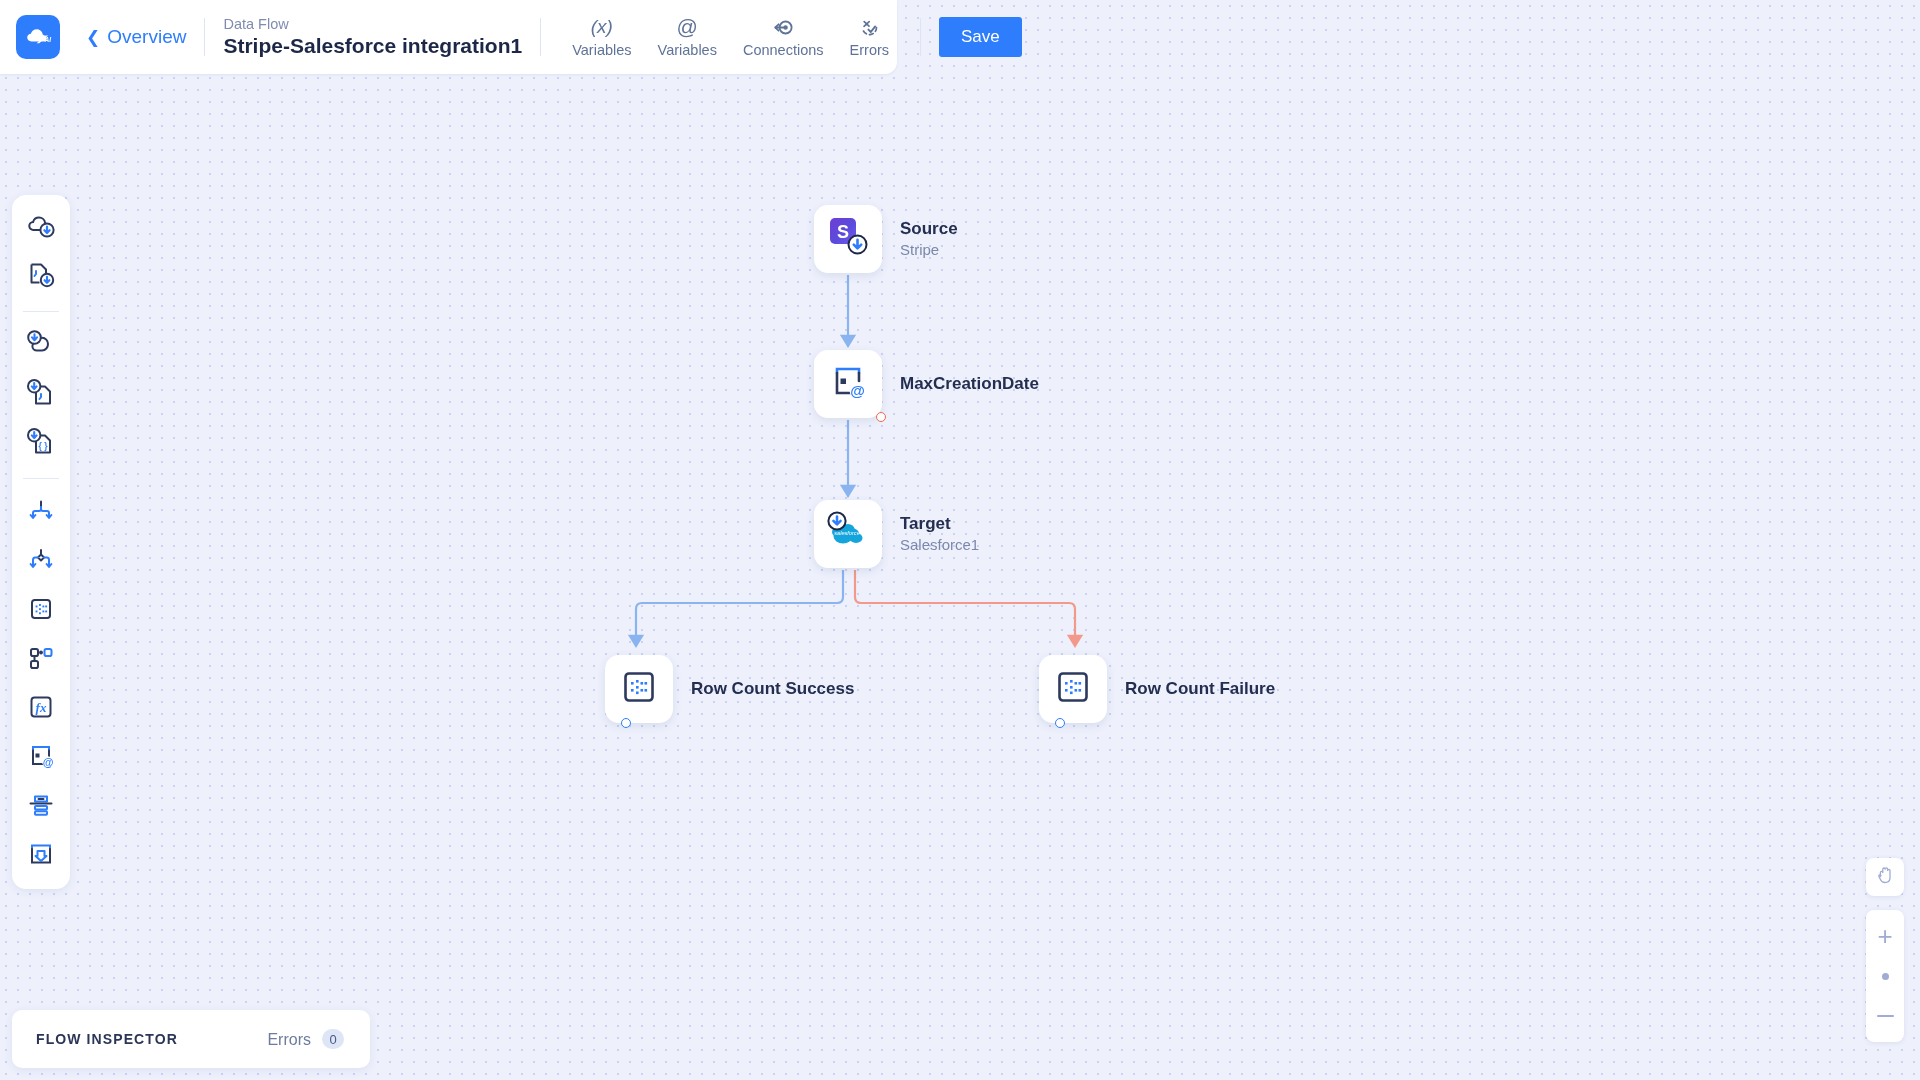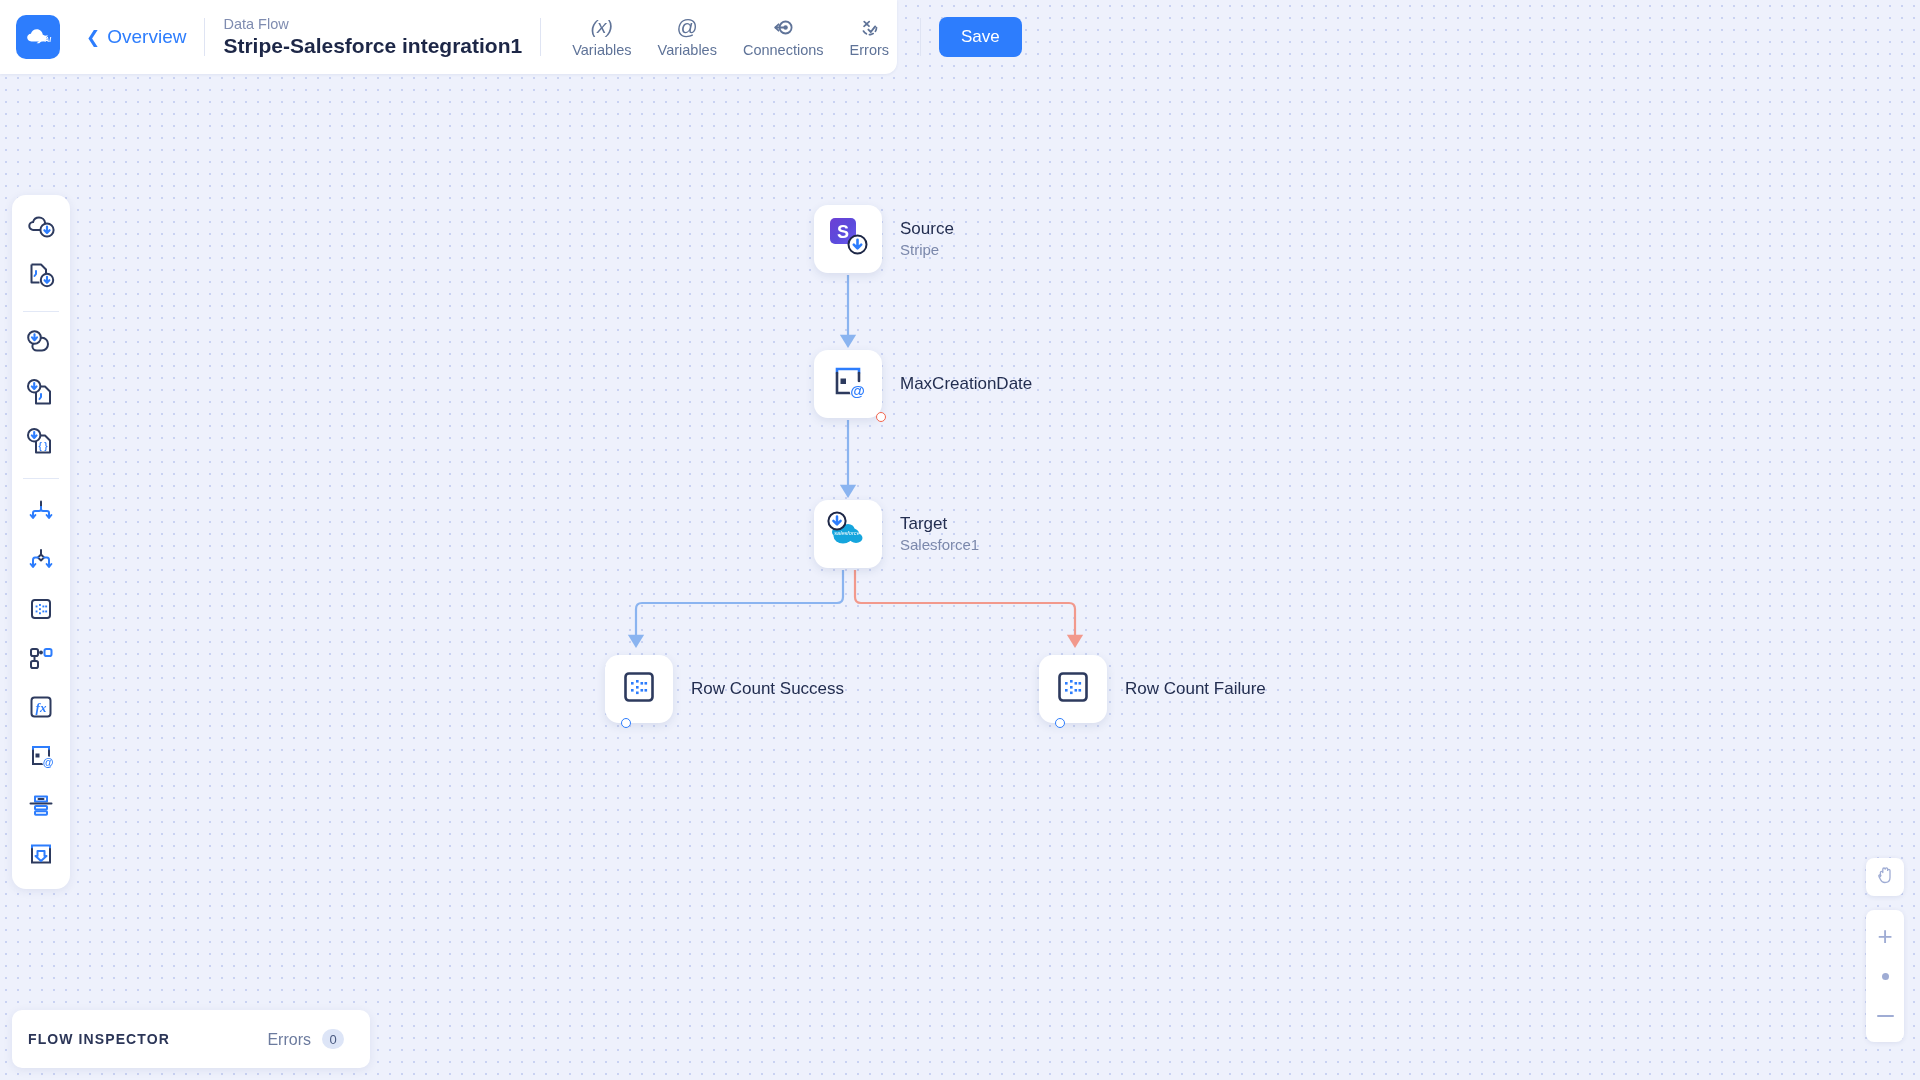--- a/index.html
+++ b/index.html
@@ -55,21 +55,21 @@
   .tbitem {
     display: flex; flex-direction: column; align-items: center; justify-content: center;
     gap: 4px; padding: 4px 13px;
     color: #5f7398; cursor: pointer; white-space: nowrap;
   }
   .tbitem .tbicon { height: 21px; display:flex; align-items:center; justify-content:center; font-size: 19px; font-style: italic; }
   .tbitem .tblabel { font-size: 14.5px; }
 
   .save-btn {
     background: #2d7dfd; color: #fff;
-    border: none; border-radius: 8px;
+    border: none; border-radius: 3px;
     padding: 10px 22px; font-size: 17px;
     font-family: "Liberation Sans", sans-serif;
     cursor: pointer;
   }
 
   
   .palette {
     position: absolute; left: 12px; top: 195px;
     width: 58px;
     background: #fff; border-radius: 14px;
@@ -91,38 +91,38 @@
 
   .node { position: absolute; display: flex; align-items: center; }
   .node-card {
     width: 68px; height: 68px; border-radius: 14px;
     background: #fff;
     box-shadow: 0 3px 10px rgba(40,60,120,.11);
     display: flex; align-items: center; justify-content: center;
     position: relative; cursor: pointer; flex: none;
   }
   .node-text { margin-left: 18px; line-height: 1.3; }
-  .node-title { font-size: 17px; font-weight: normal; color: #232e50; white-space: nowrap; }
+  .node-title { font-size: 17px; font-weight: bold; color: #232e50; white-space: nowrap; }
   .node-sub { font-size: 15px; color: #7b88ab; white-space: nowrap; }
   .port {
     position: absolute; width: 10px; height: 10px; border-radius: 50%;
     background: #fff; border: 1.6px solid #2d7dfd;
     right: -4px; bottom: -4px; cursor: crosshair;
   }
   .port.err { border-color: #f2654e; }
   .port.bl { left: 16px; right: auto; bottom: -5px; }
 
   
   .inspector {
     position: absolute; left: 12px; bottom: 12px;
     width: 358px; height: 58px;
     background: #fff; border-radius: 10px;
     box-shadow: 0 2px 10px rgba(40,60,120,.09);
     display: flex; align-items: center; justify-content: space-between;
-    padding: 0 26px 0 16px; z-index: 20;
+    padding: 0 26px 0 24px; z-index: 20;
   }
   .insp-title {
     font-size: 14px; font-weight: bold; color: #2b3557;
     letter-spacing: 1.1px;
   }
   .insp-right { display: flex; align-items: flex-end; gap: 11px; }
   .insp-errlabel { font-size: 16px; color: #6c7b9e; }
   .insp-badge {
     background: #dde5f7; color: #4a5a80;
     border-radius: 10px; min-width: 22px; height: 20px;

